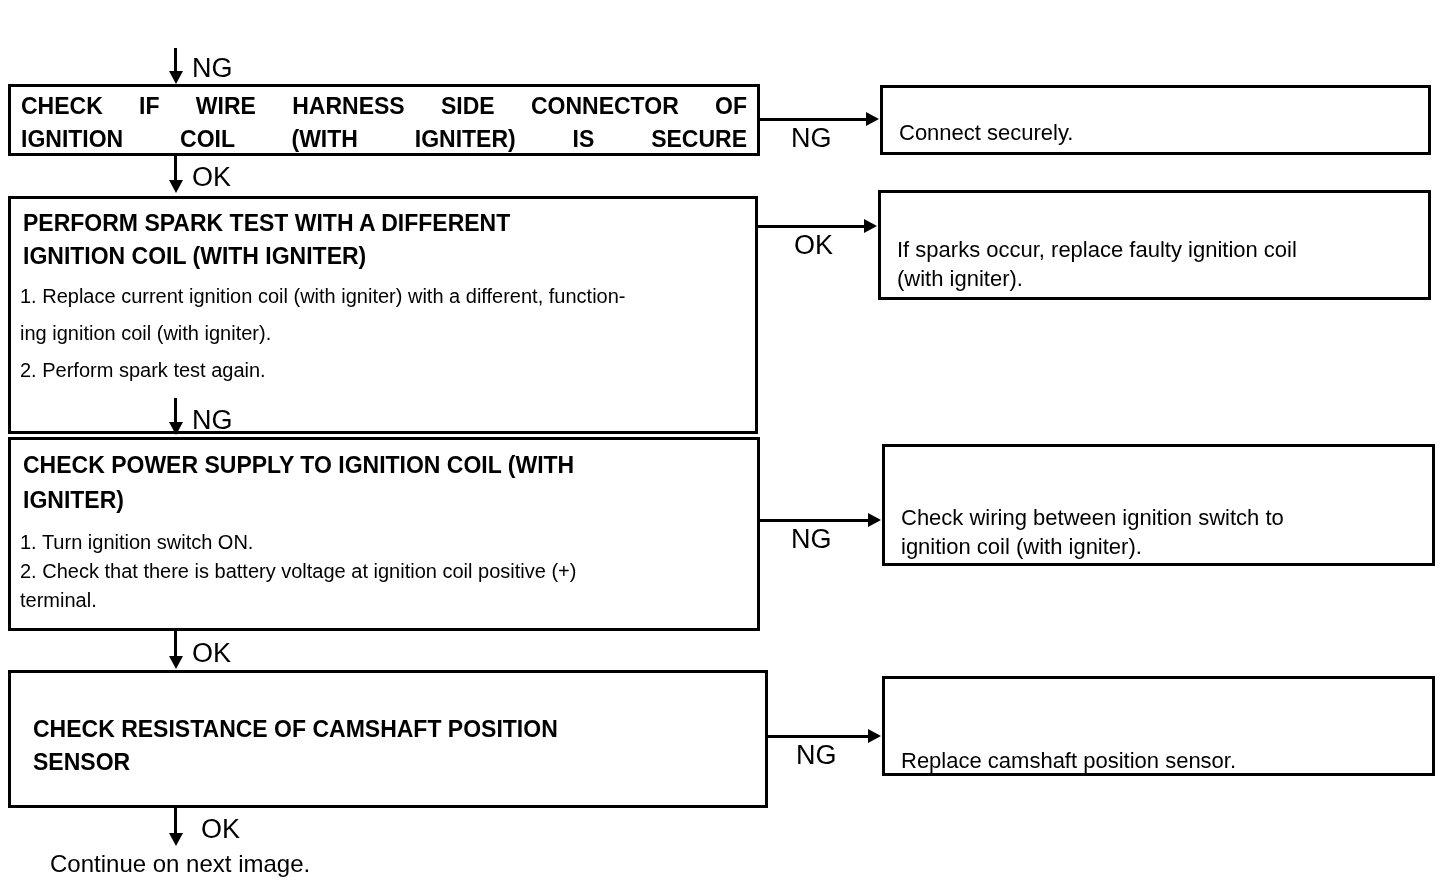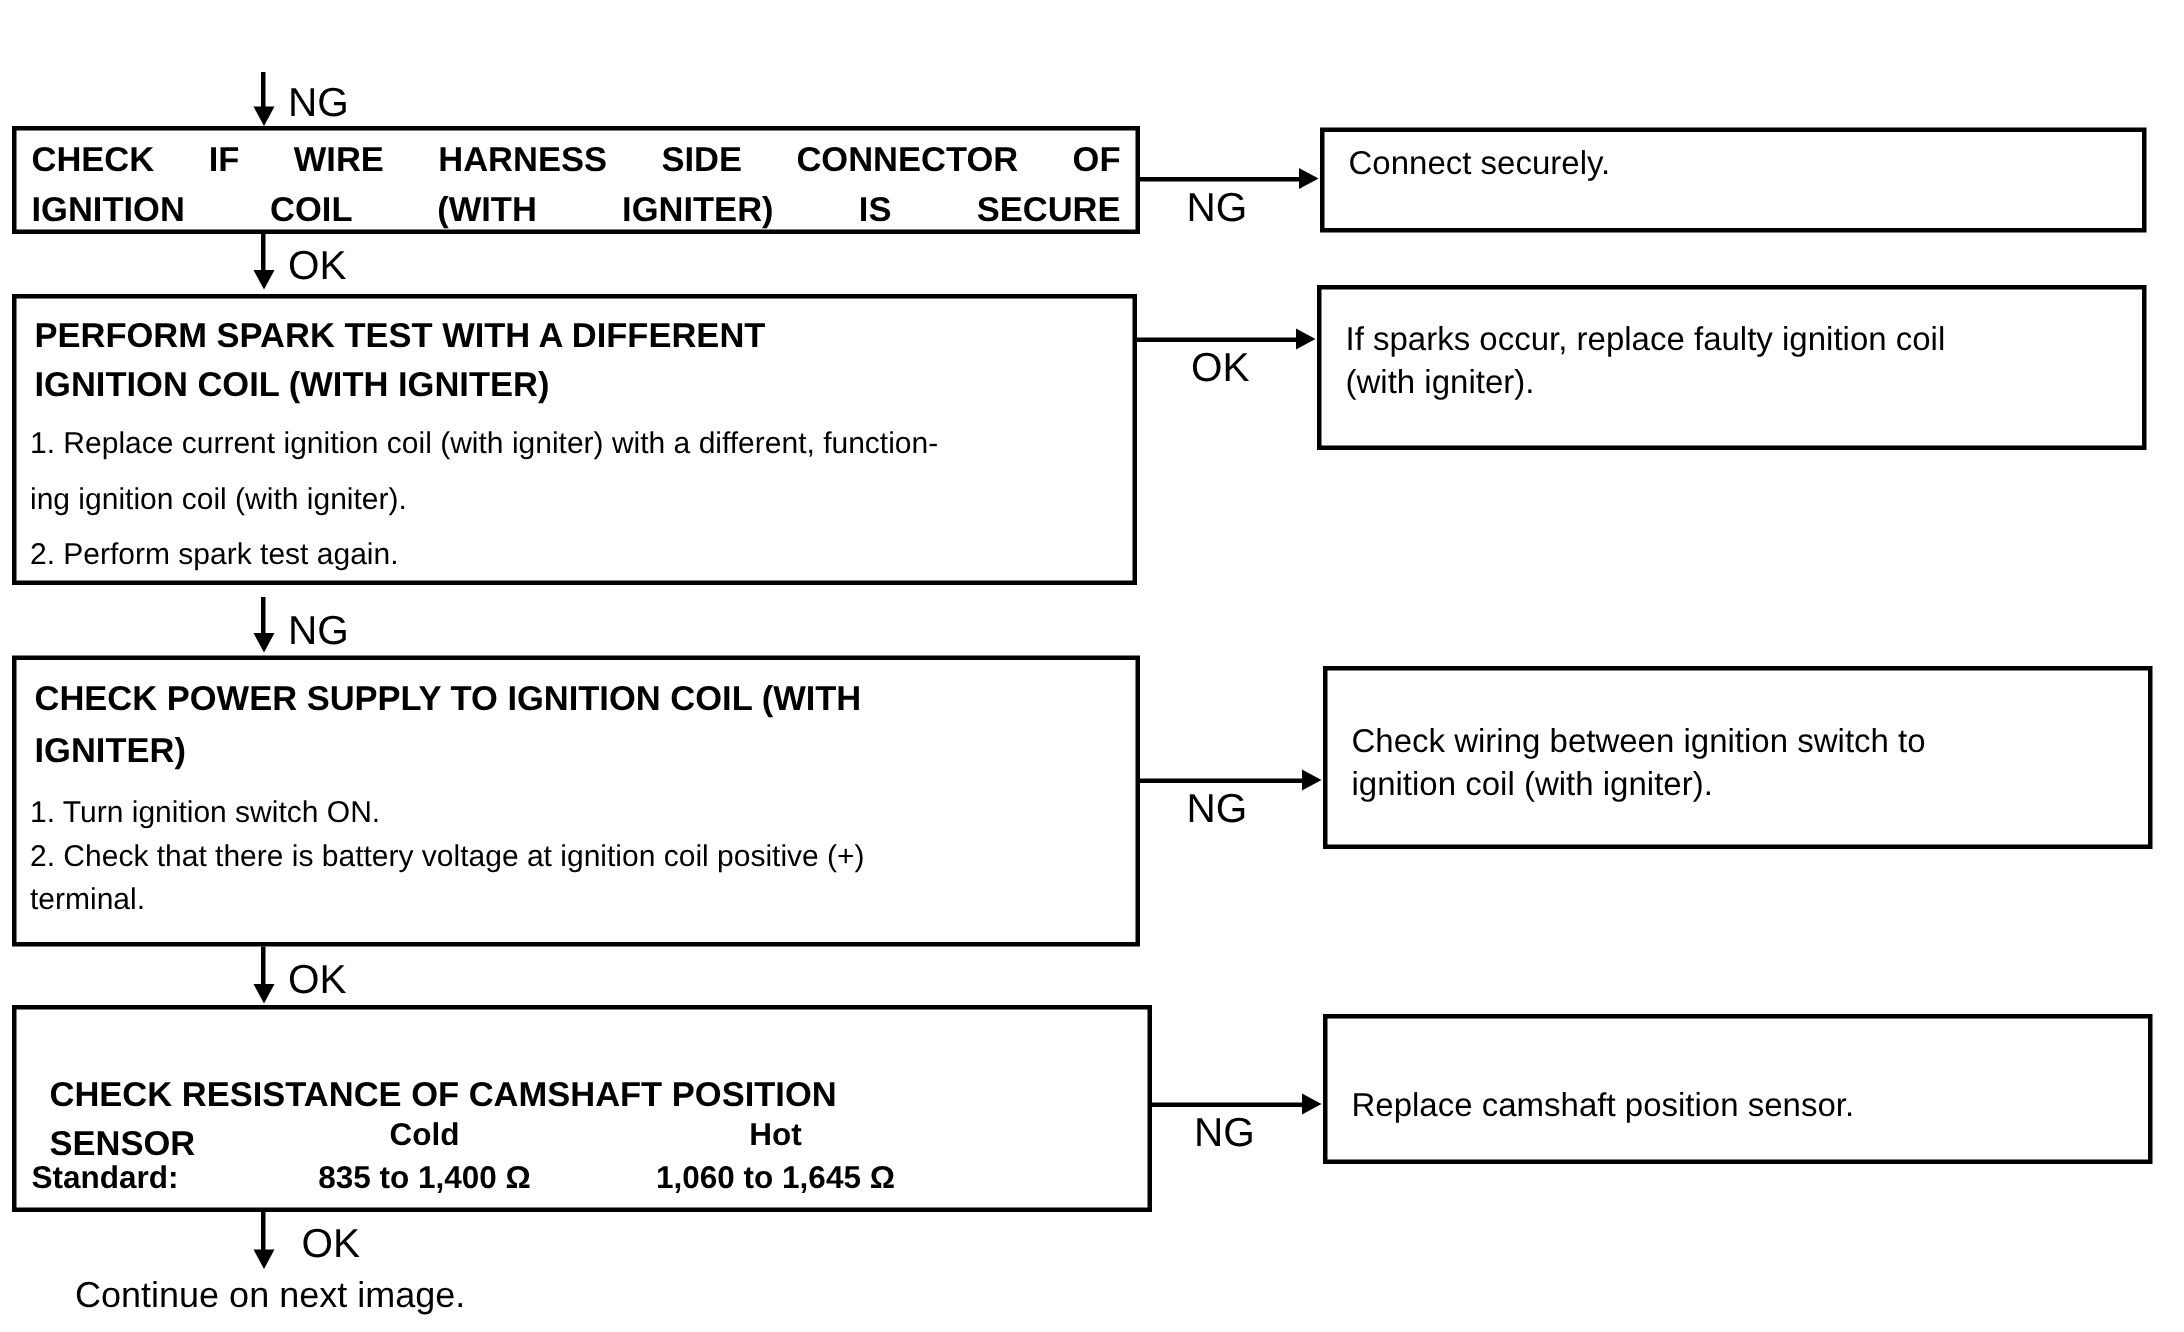--- a/index.html
+++ b/index.html
@@ -43,20 +43,21 @@
   }
   .step {
     font-size: 20px;
     line-height: 27px;
     white-space: pre-line;
   }
   .rtext {
     font-size: 22px;
     line-height: 29px;
     white-space: pre-line;
+    margin-top: 24px;
   }
   
   .vline {
     position: absolute;
     width: 3px;
     background: #000000;
   }
   .hline {
     position: absolute;
     height: 3px;
@@ -123,21 +124,21 @@
 <div id="canvas">
 
 
   <div class="box" style="left:8px; top:84px; width:752px; height:72px;">
     <div class="inner" style="padding-top:3px;">
       <div class="title justify" style="line-height:33px;">CHECK IF WIRE HARNESS SIDE CONNECTOR OF
 IGNITION COIL (WITH IGNITER) IS SECURE</div>
     </div>
   </div>
 
-  <div class="box" style="left:8px; top:196px; width:750px; height:194px;">
+  <div class="box" style="left:8px; top:196px; width:750px; height:238px;">
     <div class="inner" style="padding-top:8px; padding-left:12px;">
       <div class="title" style="line-height:33px;">PERFORM SPARK TEST WITH A DIFFERENT
 IGNITION COIL (WITH IGNITER)</div>
       <div class="step" style="margin-top:5px; line-height:37px; margin-left:-3px;">1. Replace current ignition coil (with igniter) with a different, function-
 ing     ignition coil (with igniter).
 2. Perform spark test again.</div>
     </div>
   </div>
 
   <div class="box" style="left:8px; top:437px; width:752px; height:194px;">
@@ -148,32 +149,20 @@
 2. Check that there is battery voltage at ignition coil positive (+)
     terminal.</div>
     </div>
   </div>
 
   <div class="box" style="left:8px; top:670px; width:760px; height:138px;">
     <div class="inner" style="padding-top:8px; padding-left:22px;">
       <div class="title" style="line-height:33px;margin-top:32px;">CHECK RESISTANCE OF CAMSHAFT POSITION
 SENSOR</div>
     </div>
-    <div class="spec">
-      <div class="spec-row spec-head">
-        <span class="spec-lbl">&nbsp;</span>
-        <span class="spec-col cold">Cold</span>
-        <span class="spec-col hot">Hot</span>
-      </div>
-      <div class="spec-row spec-val">
-        <span class="spec-lbl">Standard:</span>
-        <span class="spec-col cold">835 to 1,400 Ω</span>
-        <span class="spec-col hot">1,060 to 1,645 Ω</span>
-      </div>
-    </div>
   </div>
 
   <div class="box" style="left:880px; top:85px; width:551px; height:70px;">
     <div class="inner" style="padding-top:6px; padding-left:16px;">
       <div class="rtext">Connect securely.</div>
     </div>
   </div>
 
   <div class="box" style="left:878px; top:190px; width:553px; height:110px;">
     <div class="inner" style="padding-top:18px; padding-left:16px;border-radius:28px;">

